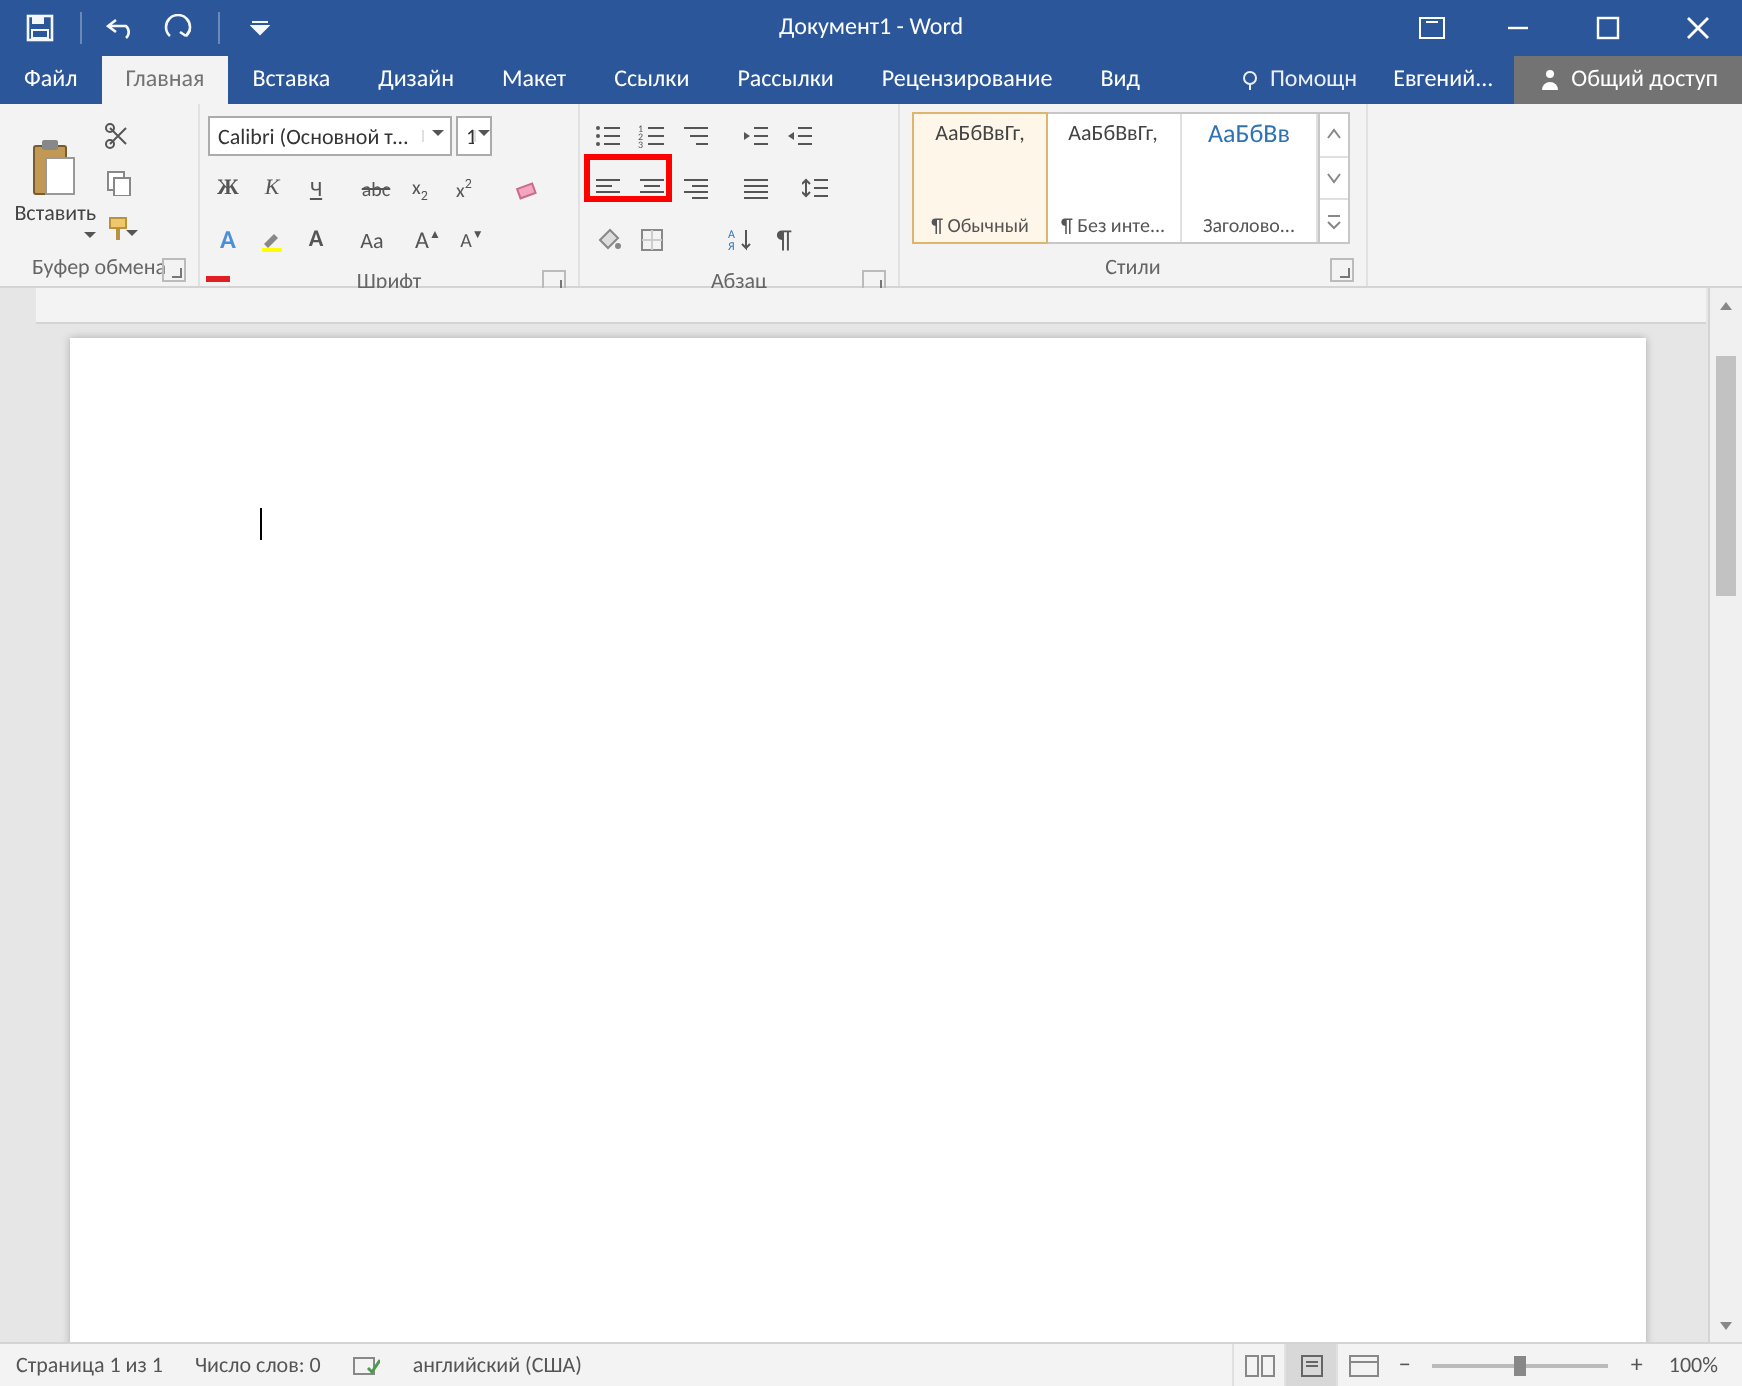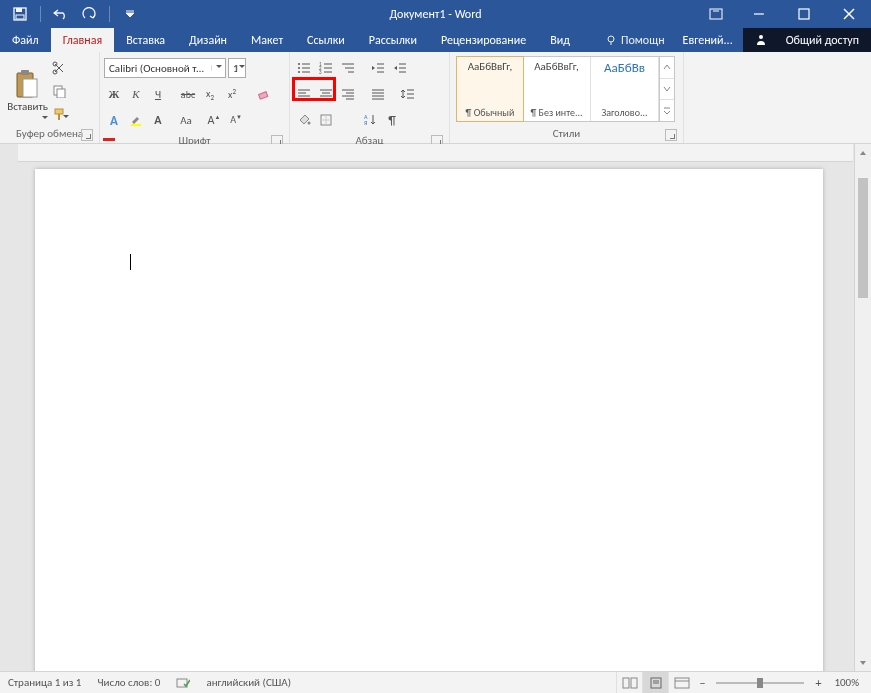--- a/index.html
+++ b/index.html
@@ -12,24 +12,24 @@
   .qat-btn { width: 20px; height: 20px; display: flex; align-items: center; justify-content: center; opacity: 0.95; position: relative; cursor: pointer; }
   .title { position: absolute; left: 50%; transform: translateX(-50%); font-size: 12px; }
   .sys-btns { position: absolute; right: 0; top: 0; display: flex; height: 100%; }
   .sys-btn { width: 45px; display: flex; align-items: center; justify-content: center; cursor: pointer; color:#fff; }
   .sys-btn svg { stroke: #fff; }
   .ribbon-display { width: 40px; display:flex; align-items:center; justify-content:center; }
 
   
   .tabs { height: 24px; background: #2b579a; display: flex; align-items: stretch; color: #fff; }
   .tab { padding: 0 12px; display: flex; align-items: center; font-size: 12px; cursor: pointer; }
-  .tab.active { background: #f3f3f3; color: #b91c1c; }
+  .tab.active { background: #f3f3f3; color: #737373; }
   .tabs-right { margin-left: auto; display:flex; align-items:center; }
   .tell-me { display: flex; align-items: center; gap: 4px; padding: 0 8px; opacity: 0.9; }
-  .share-btn { background: #0f172a; padding: 0 12px; display:flex; align-items:center; gap:19px; height:100%; cursor:pointer; }
+  .share-btn { background: #737373; padding: 0 12px; display:flex; align-items:center; gap:5px; height:100%; cursor:pointer; }
   .user { padding: 0 10px; display:flex; align-items:center; cursor:pointer; }
 
   
   .ribbon { height: 92px; background: #f3f3f3; border-bottom: 1px solid #d4d4d4; display: flex; }
   .group { border-right: 1px solid #e1e1e1; padding: 2px 4px 0 4px; display: flex; flex-direction: column; position:relative; }
   .group-body { flex: 1; display: flex; }
   .group-label { text-align: center; font-size: 11px; color: #666; padding: 2px 0 2px 0; height: 18px; position:relative; }
   .dlg-launcher { position: absolute; right: 2px; bottom: 2px; width: 12px; height: 12px; cursor:pointer; border:1px solid #bbb; display:flex; align-items:flex-end; justify-content:flex-end; }
   .dlg-launcher::after { content:""; width:4px; height:4px; border-right:1px solid #777; border-bottom:1px solid #777; margin:1px; }
 

